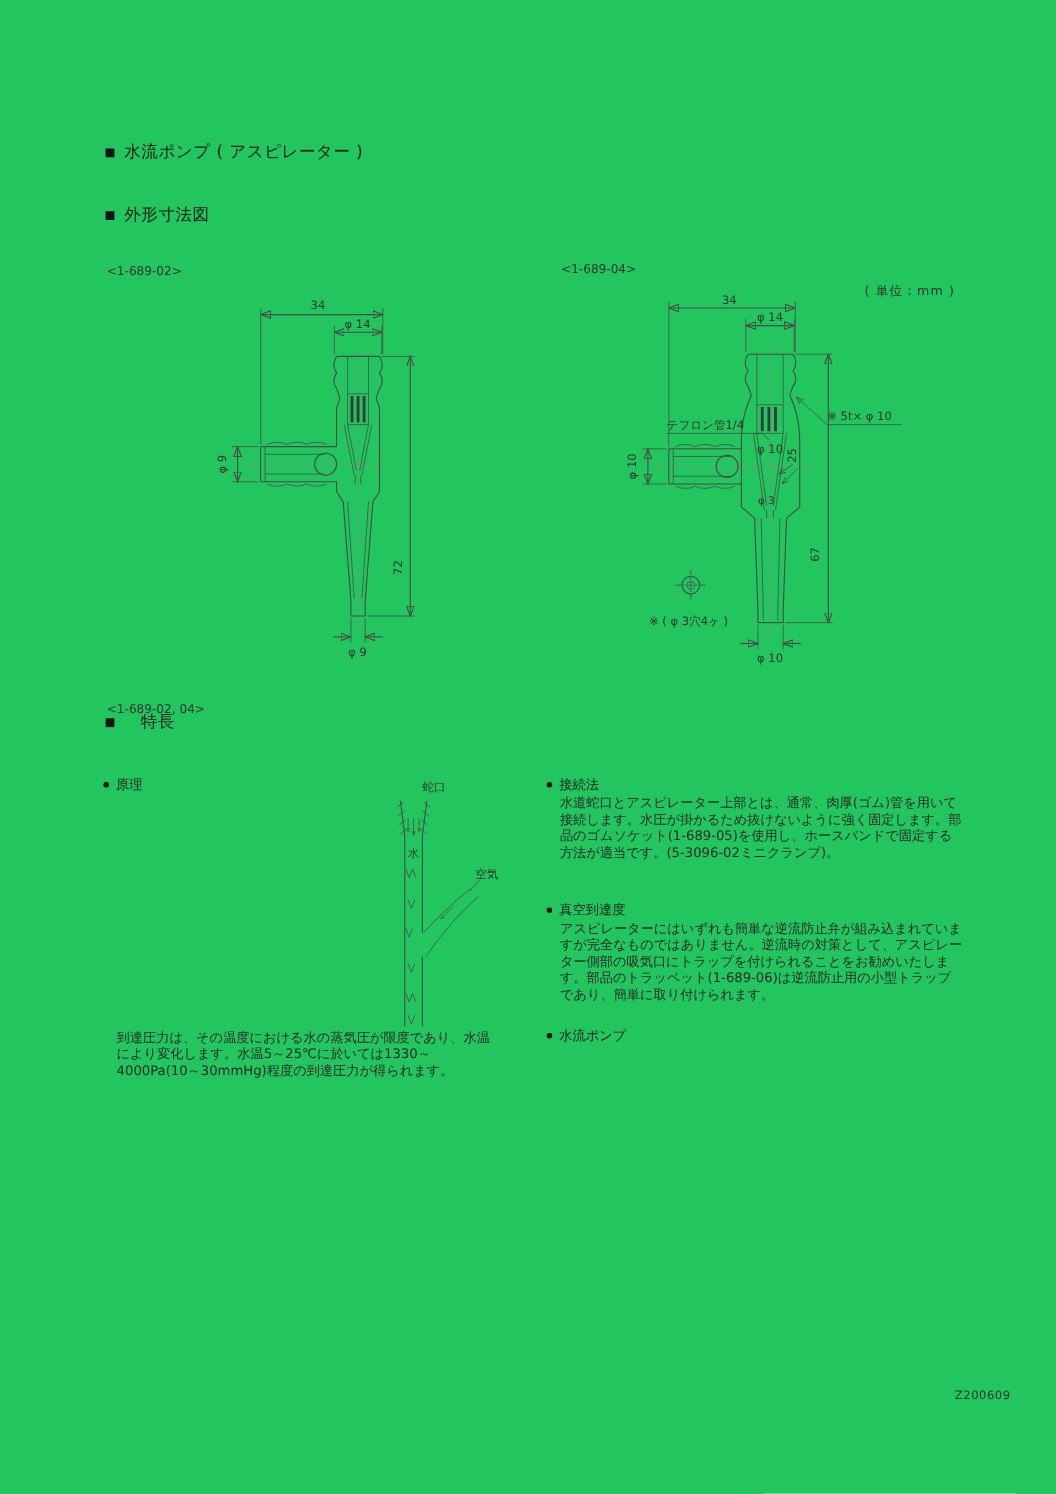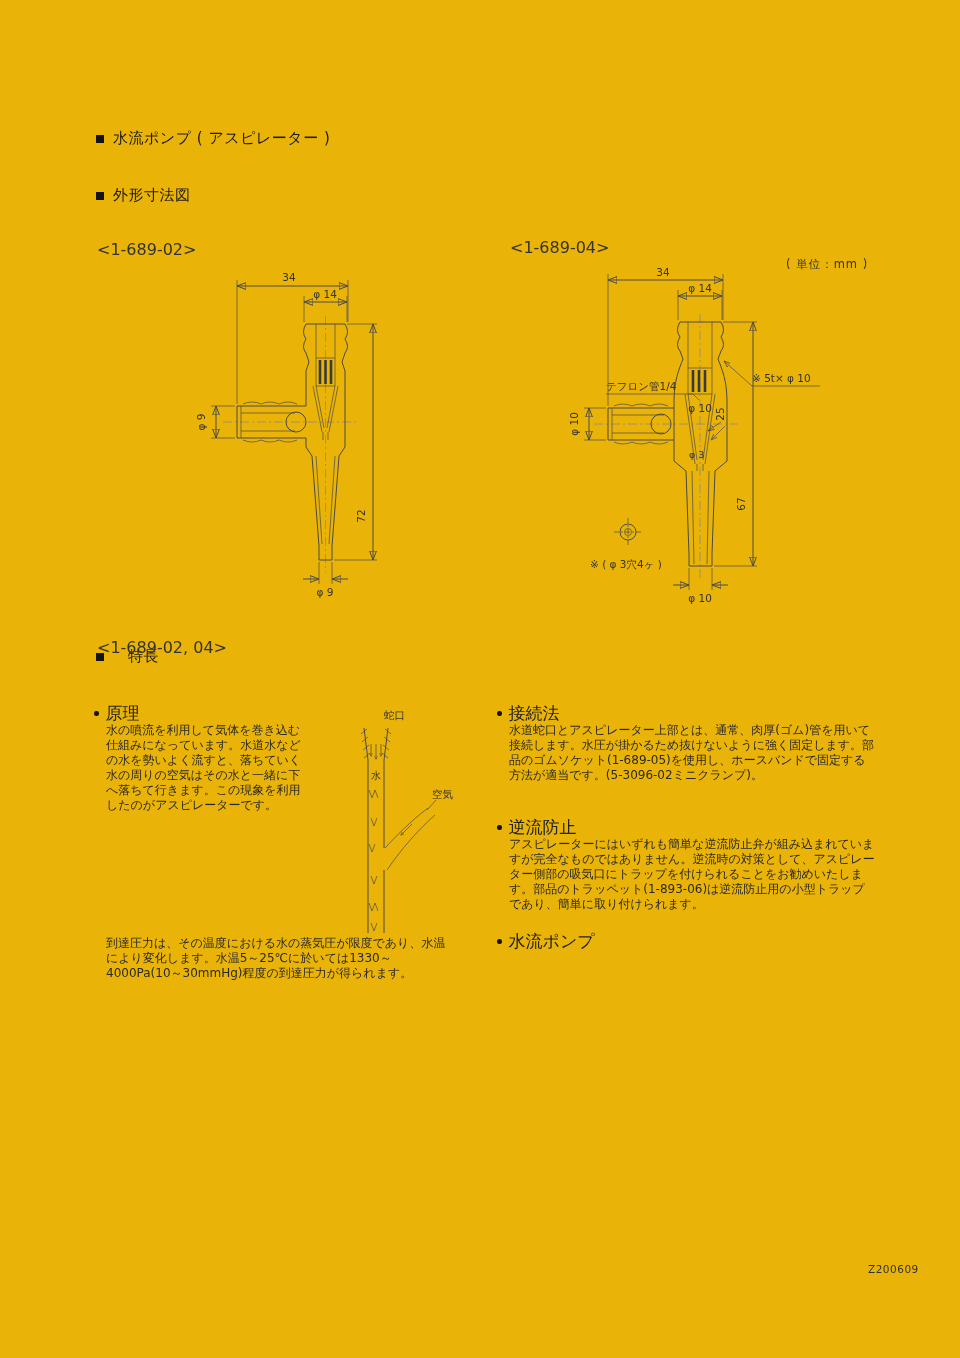--- a/index.html
+++ b/index.html
@@ -1,24 +1,24 @@
 <!DOCTYPE html>
 <html><head>
 <meta charset="utf-8">
 <style>
   html,body{margin:0;padding:0;background:#e8e8e8;}
-  .page{position:relative;width:960px;height:1358px;background:#eab308;overflow:hidden;
+  .page{position:relative;width:960px;height:1358px;background:#22c55e;overflow:hidden;
         font-family:"DejaVu Sans","Liberation Sans",sans-serif;color:#222;}
   .abs{position:absolute;}
   .sec-head{display:flex;align-items:center;gap:9px;font-size:15px;color:#1a1a1a;letter-spacing:.5px;}
   .sq{width:8px;height:8px;background:#141414;flex:0 0 auto;}
-  .model-label{font-size:16px;color:#333;text-align:right;}
+  .model-label{font-size:11px;color:#333;text-align:right;}
   .unit-label{font-size:11.5px;color:#333;letter-spacing:1px;}
   .feat{position:absolute;font-size:12px;line-height:15px;color:#2a2a2a;}
-  .feat .t{display:flex;align-items:center;gap:7px;font-size:17px;color:#222;}
+  .feat .t{display:flex;align-items:center;gap:7px;font-size:12px;color:#222;}
   .dot{width:4.5px;height:4.5px;background:#141414;border-radius:50%;flex:0 0 auto;}
   .feat .b{margin-left:12px;margin-top:2px;text-align:left;}
   .footer-code{font-size:10.5px;color:#333;letter-spacing:.5px;}
   svg{position:absolute;overflow:visible;}
   svg line,svg path{stroke:#4a4a4a;stroke-width:1;fill:none;}
   svg circle{stroke:#4a4a4a;stroke-width:1;fill:none;}
   svg text{fill:#333;font-family:"DejaVu Sans","Liberation Sans",sans-serif;stroke:none;}
   .cl{stroke:#8a8a8a;stroke-width:.8;stroke-dasharray:9 3 2 3;}
   .thin{stroke-width:.7;}
   .bar{stroke:#3a3a3a;stroke-width:2.6;}
@@ -262,21 +262,20 @@
     <span class="sq"></span>
     <span>特長</span>
   </div>
   <div class="abs model-label" style="left:97px;top:638px;">&lt;1-689-02, 04&gt;</div>
 
   <div class="feat" style="left:94px;top:706px;width:232px;">
     <div class="t">
       <span class="dot"></span>
       <span>原理</span>
     </div>
-    <div class="b" style="width:205px;">水の噴流を利用して気体を巻き込む仕組みになっています。水道水などの水を勢いよく流すと、落ちていく水の周りの空気はその水と一緒に下へ落ちて行きます。この現象を利用したのがアスピレーターです。</div>
   </div>
 
   <svg style="left:340px;top:698px;" width="150" height="245" viewBox="0 0 150 245">
     <defs>
       <marker id="ar3" viewBox="0 0 10 10" refX="7" refY="5" markerWidth="7" markerHeight="7" orient="auto-start-reverse">
         <path d="M0,1.6 L8,5 L0,8.4 z" fill="#4a4a4a" stroke="none"></path>
       </marker>
     </defs>
     <text class="jp" x="44" y="21">蛇口</text>
 
@@ -326,23 +325,23 @@
     <div class="t">
       <span class="dot"></span>
       <span>接続法</span>
     </div>
     <div class="b" style="width:366px;">水道蛇口とアスピレーター上部とは、通常、肉厚(ゴム)管を用いて接続します。水圧が掛かるため抜けないように強く固定します。部品のゴムソケット(1-689-05)を使用し、ホースバンドで固定する方法が適当です。(5-3096-02ミニクランプ)。</div>
   </div>
 
   <div class="feat" style="left:497px;top:820px;width:380px;">
     <div class="t">
       <span class="dot"></span>
-      <span>逆流防止</span>
+      <span>真空到達度</span>
     </div>
-    <div class="b" style="width:366px;">アスピレーターにはいずれも簡単な逆流防止弁が組み込まれていますが完全なものではありません。逆流時の対策として、アスピレーター側部の吸気口にトラップを付けられることをお勧めいたします。部品のトラッペット(1-893-06)は逆流防止用の小型トラップであり、簡単に取り付けられます。</div>
+    <div class="b" style="width:366px;">アスピレーターにはいずれも簡単な逆流防止弁が組み込まれていますが完全なものではありません。逆流時の対策として、アスピレーター側部の吸気口にトラップを付けられることをお勧めいたします。部品のトラッペット(1-689-06)は逆流防止用の小型トラップであり、簡単に取り付けられます。</div>
   </div>
 
   <div class="feat" style="left:497px;top:934px;width:380px;">
     <div class="t">
       <span class="dot"></span>
       <span>水流ポンプ</span>
     </div>
   </div>
 
   <div class="abs footer-code" style="left:868px;top:1263px;">Z200609</div>

